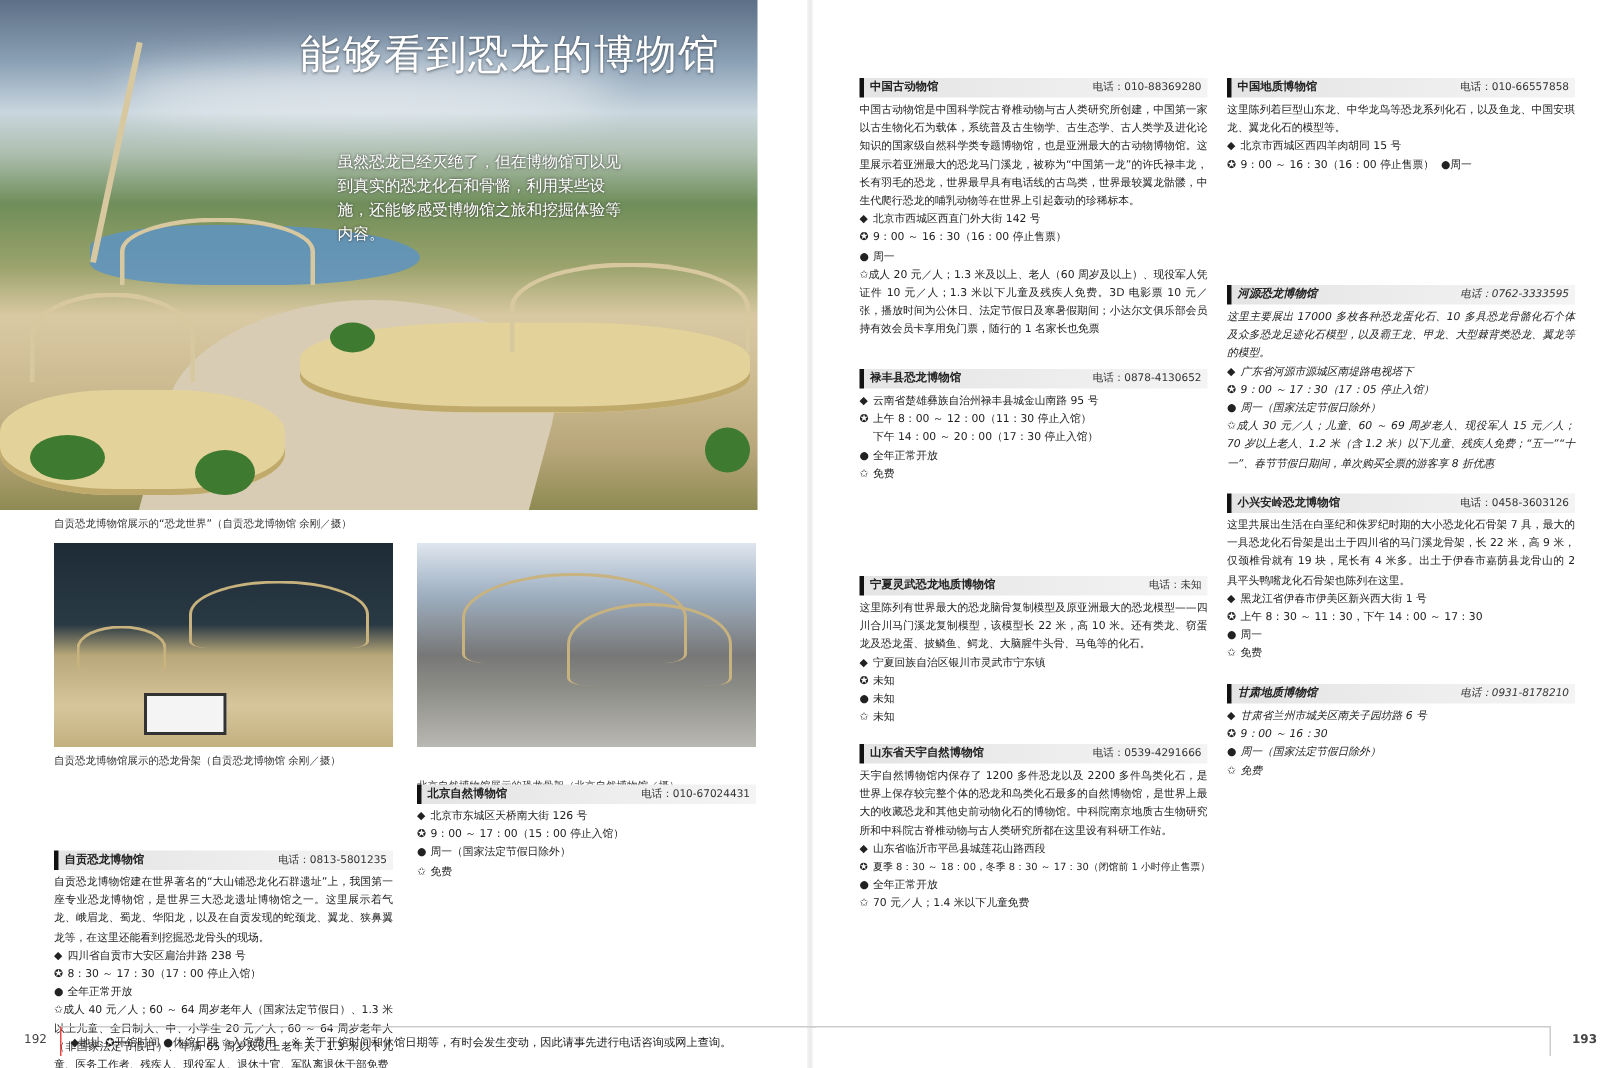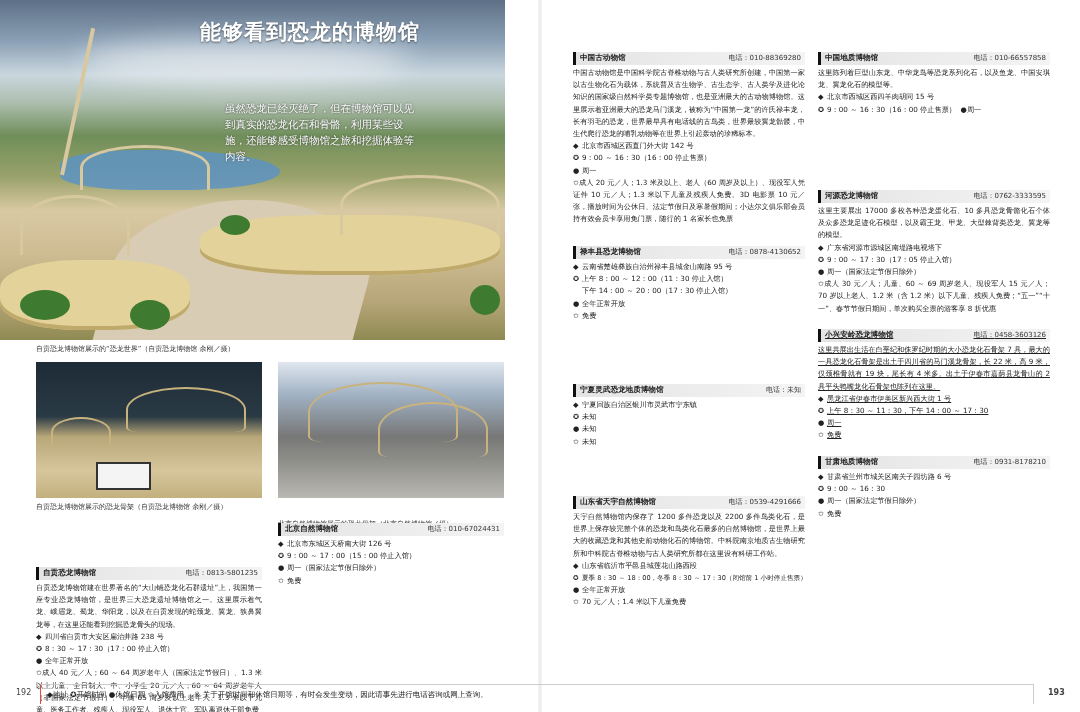--- a/index.html
+++ b/index.html
@@ -10,21 +10,21 @@
 .right{left:540px;width:540px}
 .hero{position:absolute;left:0;top:0;width:505px;height:340px;overflow:hidden;
  background:linear-gradient(180deg,#5d6f86 0%,#8aa0b5 12%,#c9d6de 22%,#aebfb0 30%,#6f8e5a 40%,#9aa26b 52%,#d9c9a3 62%,#cdbb92 75%,#b9a77b 88%,#8e8a52 100%)}
 .hero .sky-glow{position:absolute;left:80px;top:40px;width:330px;height:40px;background:rgba(255,255,255,.55);filter:blur(14px);border-radius:50%}
 .hero .lake{position:absolute;left:60px;top:150px;width:220px;height:40px;background:#5d93c2;border-radius:40% 60% 50% 40%;opacity:.85}
 .hero .path{position:absolute;left:110px;top:200px;width:260px;height:150px;background:#d8ccb4;border-radius:45% 55% 0 0;transform:skewX(-15deg)}
 .hero .rock{position:absolute;background:#e3d39a;border-radius:40%;box-shadow:inset 0 -4px 0 #bfa96b}
 .hero .plant{position:absolute;background:#3e7a2f;border-radius:50%}
 .hero .skel{position:absolute;border:3px solid #d8c8a0;border-radius:50% 50% 0 0;border-bottom:none}
 .hero .neck{position:absolute;width:4px;background:#d8c8a0;transform-origin:bottom}
-.hero-title{position:absolute;left:200px;top:18px;font-size:21px;font-weight:bold;color:#fff;letter-spacing:1px;text-shadow:0 1px 2px rgba(0,0,0,.5)}
+.hero-title{position:absolute;left:200px;top:18px;font-size:27px;font-weight:normal;color:#fff;letter-spacing:1px;text-shadow:0 1px 2px rgba(0,0,0,.5)}
 .hero-intro{position:absolute;left:225px;top:100px;width:190px;font-size:10.5px;line-height:16px;color:#fff;text-shadow:0 0 2px #333}
 .cap{position:absolute;font-size:7px;color:#333;white-space:nowrap}
 .photo{position:absolute;overflow:hidden}
 .ph1{left:36px;top:362px;width:226px;height:136px;background:linear-gradient(180deg,#1d2b36 0%,#2a3a44 40%,#b8a779 55%,#d7c69b 80%,#c2b07f 100%)}
 .ph2{left:278px;top:362px;width:226px;height:136px;background:linear-gradient(180deg,#dfe6ef 0%,#9fb0c2 25%,#777 55%,#8b8b86 70%,#b9b8b3 100%)}
 .bone{position:absolute;border:2px solid #c8b27e;border-radius:50% 50% 10% 10%;border-bottom:none}
 .card{position:absolute;font-size:7.2px;line-height:12.2px;color:#222}
 .card-head{height:13px;background:linear-gradient(90deg,#e4e4e4,#f4f4f4);border-left:3px solid #111;display:flex;align-items:center;justify-content:space-between;padding:0 4px 0 4px;margin-bottom:2px}
 .card-name{font-weight:bold;font-size:7.6px}
 .card-tel{font-size:7px;color:#333}
@@ -129,20 +129,21 @@
     <div class="card-line indent">下午 14：00 ～ 20：00（17：30 停止入馆）</div>
     <div class="card-line"><span class="ico">●</span><span>全年正常开放</span></div>
     <div class="card-line"><span class="ico">✩</span><span>免费</span></div>
   </div>
 
   <div class="card" style="left:33px;top:384px;width:232px;">
     <div class="card-head">
       <span class="card-name">宁夏灵武恐龙地质博物馆</span>
       <span class="card-tel"><span>电话：</span><span>未知</span></span>
     </div>
+    <div class="card-desc">这里陈列有世界最大的恐龙脑骨复制模型及原亚洲最大的恐龙模型——四川合川马门溪龙复制模型，该模型长 22 米，高 10 米。还有类龙、窃蛋龙及恐龙蛋、披鳞鱼、鳄龙、大脑腥牛头骨、马龟等的化石。</div>
     <div class="card-line"><span class="ico">◆</span><span>宁夏回族自治区银川市灵武市宁东镇</span></div>
     <div class="card-line"><span class="ico">✪</span><span>未知</span></div>
     <div class="card-line"><span class="ico">●</span><span>未知</span></div>
     <div class="card-line"><span class="ico">✩</span><span>未知</span></div>
   </div>
 
   <div class="card" style="left:33px;top:496px;width:232px;">
     <div class="card-head">
       <span class="card-name">山东省天宇自然博物馆</span>
       <span class="card-tel"><span>电话：</span><span>0539-4291666</span></span>
@@ -157,45 +158,45 @@
   <div class="card" style="left:278px;top:52px;width:232px;">
     <div class="card-head">
       <span class="card-name">中国地质博物馆</span>
       <span class="card-tel"><span>电话：</span><span>010-66557858</span></span>
     </div>
     <div class="card-desc">这里陈列着巨型山东龙、中华龙鸟等恐龙系列化石，以及鱼龙、中国安琪龙、翼龙化石的模型等。</div>
     <div class="card-line"><span class="ico">◆</span><span>北京市西城区西四羊肉胡同 15 号</span></div>
     <div class="card-line"><span class="ico">✪</span><span>9：00 ～ 16：30（16：00 停止售票）</span>&nbsp;&nbsp;<span>●</span><span>周一</span></div>
   </div>
 
-  <div class="card" style="left:278px;top:190px;width:232px;">
+  <div class="card" style="left:278px;top:190px;width:232px;font-style:italic;">
     <div class="card-head">
       <span class="card-name">河源恐龙博物馆</span>
       <span class="card-tel"><span>电话：</span><span>0762-3333595</span></span>
     </div>
     <div class="card-desc">这里主要展出 17000 多枚各种恐龙蛋化石、10 多具恐龙骨骼化石个体及众多恐龙足迹化石模型，以及霸王龙、甲龙、大型棘背类恐龙、翼龙等的模型。</div>
     <div class="card-line"><span class="ico">◆</span><span>广东省河源市源城区南堤路电视塔下</span></div>
     <div class="card-line"><span class="ico">✪</span><span>9：00 ～ 17：30（17：05 停止入馆）</span></div>
     <div class="card-line"><span class="ico">●</span><span>周一（国家法定节假日除外）</span></div>
     <div class="card-desc"><span class="ico">✩</span><span>成人 30 元／人；儿童、60 ～ 69 周岁老人、现役军人 15 元／人；70 岁以上老人、1.2 米（含 1.2 米）以下儿童、残疾人免费；“五一”“十一”、春节节假日期间，单次购买全票的游客享 8 折优惠</span></div>
   </div>
 
-  <div class="card" style="left:278px;top:329px;width:232px;text-decoration:underline;">
+  <div class="card" style="left:278px;top:329px;width:232px;">
     <div class="card-head">
       <span class="card-name">小兴安岭恐龙博物馆</span>
       <span class="card-tel"><span>电话：</span><span>0458-3603126</span></span>
     </div>
     <div class="card-desc">这里共展出生活在白垩纪和侏罗纪时期的大小恐龙化石骨架 7 具，最大的一具恐龙化石骨架是出土于四川省的马门溪龙骨架，长 22 米，高 9 米，仅颈椎骨就有 19 块，尾长有 4 米多。出土于伊春市嘉荫县龙骨山的 2 具平头鸭嘴龙化石骨架也陈列在这里。</div>
     <div class="card-line"><span class="ico">◆</span><span>黑龙江省伊春市伊美区新兴西大街 1 号</span></div>
     <div class="card-line"><span class="ico">✪</span><span>上午 8：30 ～ 11：30，下午 14：00 ～ 17：30</span></div>
     <div class="card-line"><span class="ico">●</span><span>周一</span></div>
     <div class="card-line"><span class="ico">✩</span><span>免费</span></div>
   </div>
 
-  <div class="card" style="left:278px;top:456px;width:232px;">
+  <div class="card" style="left:278px;top:456px;width:232px;font-style:italic;">
     <div class="card-head">
       <span class="card-name">甘肃地质博物馆</span>
       <span class="card-tel"><span>电话：</span><span>0931-8178210</span></span>
     </div>
     <div class="card-line"><span class="ico">◆</span><span>甘肃省兰州市城关区南关子园坊路 6 号</span></div>
     <div class="card-line"><span class="ico">✪</span><span>9：00 ～ 16：30</span></div>
     <div class="card-line"><span class="ico">●</span><span>周一（国家法定节假日除外）</span></div>
     <div class="card-line"><span class="ico">✩</span><span>免费</span></div>
   </div>
 

